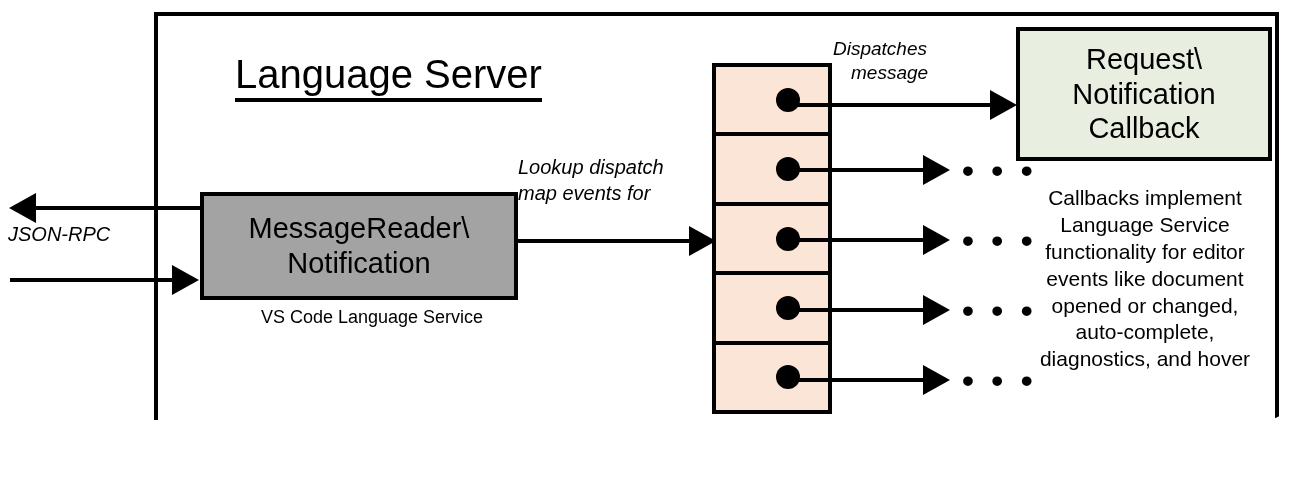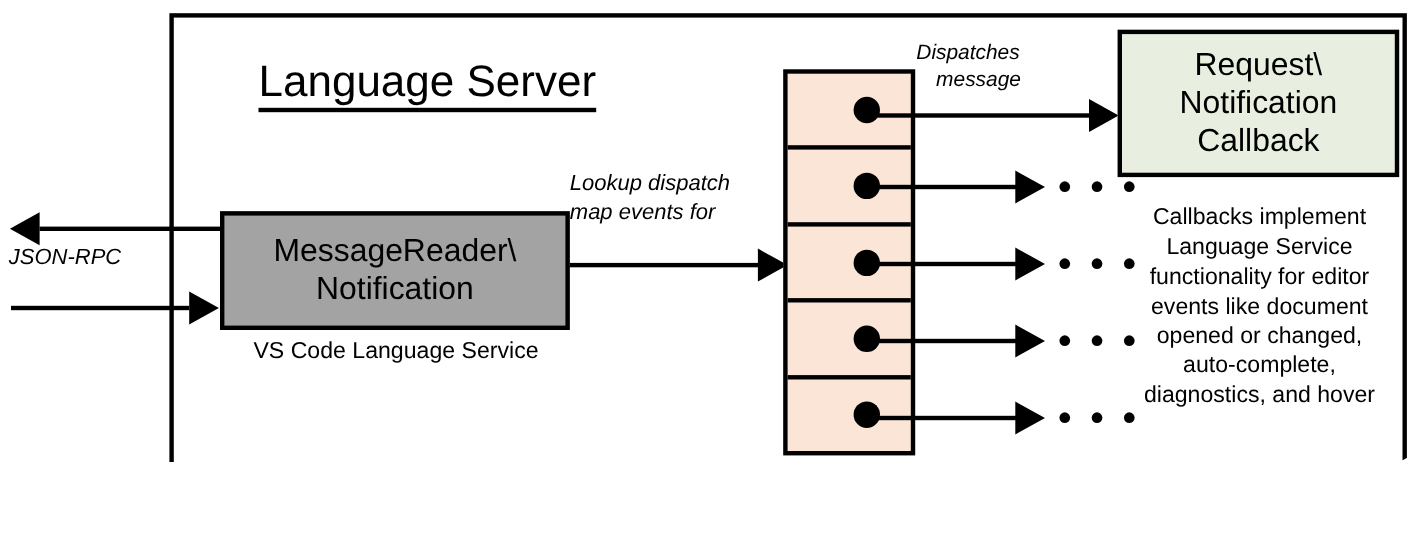--- a/index.html
+++ b/index.html
@@ -73,24 +73,24 @@
     background: #e8eee0;
     font-size: 29px;
   }
 
   
   .caption {
     text-align: center;
     line-height: 1.28;
   }
   #message-reader-caption {
-    left: 180px;
+    left: 192px;
     top: 306px;
     width: 360px;
-    font-size: 21px;
+    font-size: 18px;
   }
   #dispatch-map-caption {
     left: 640px;
     top: 420px;
     width: 265px;
     font-size: 21px;
   }
   #callback-caption {
     left: 1010px;
     top: 185px;

